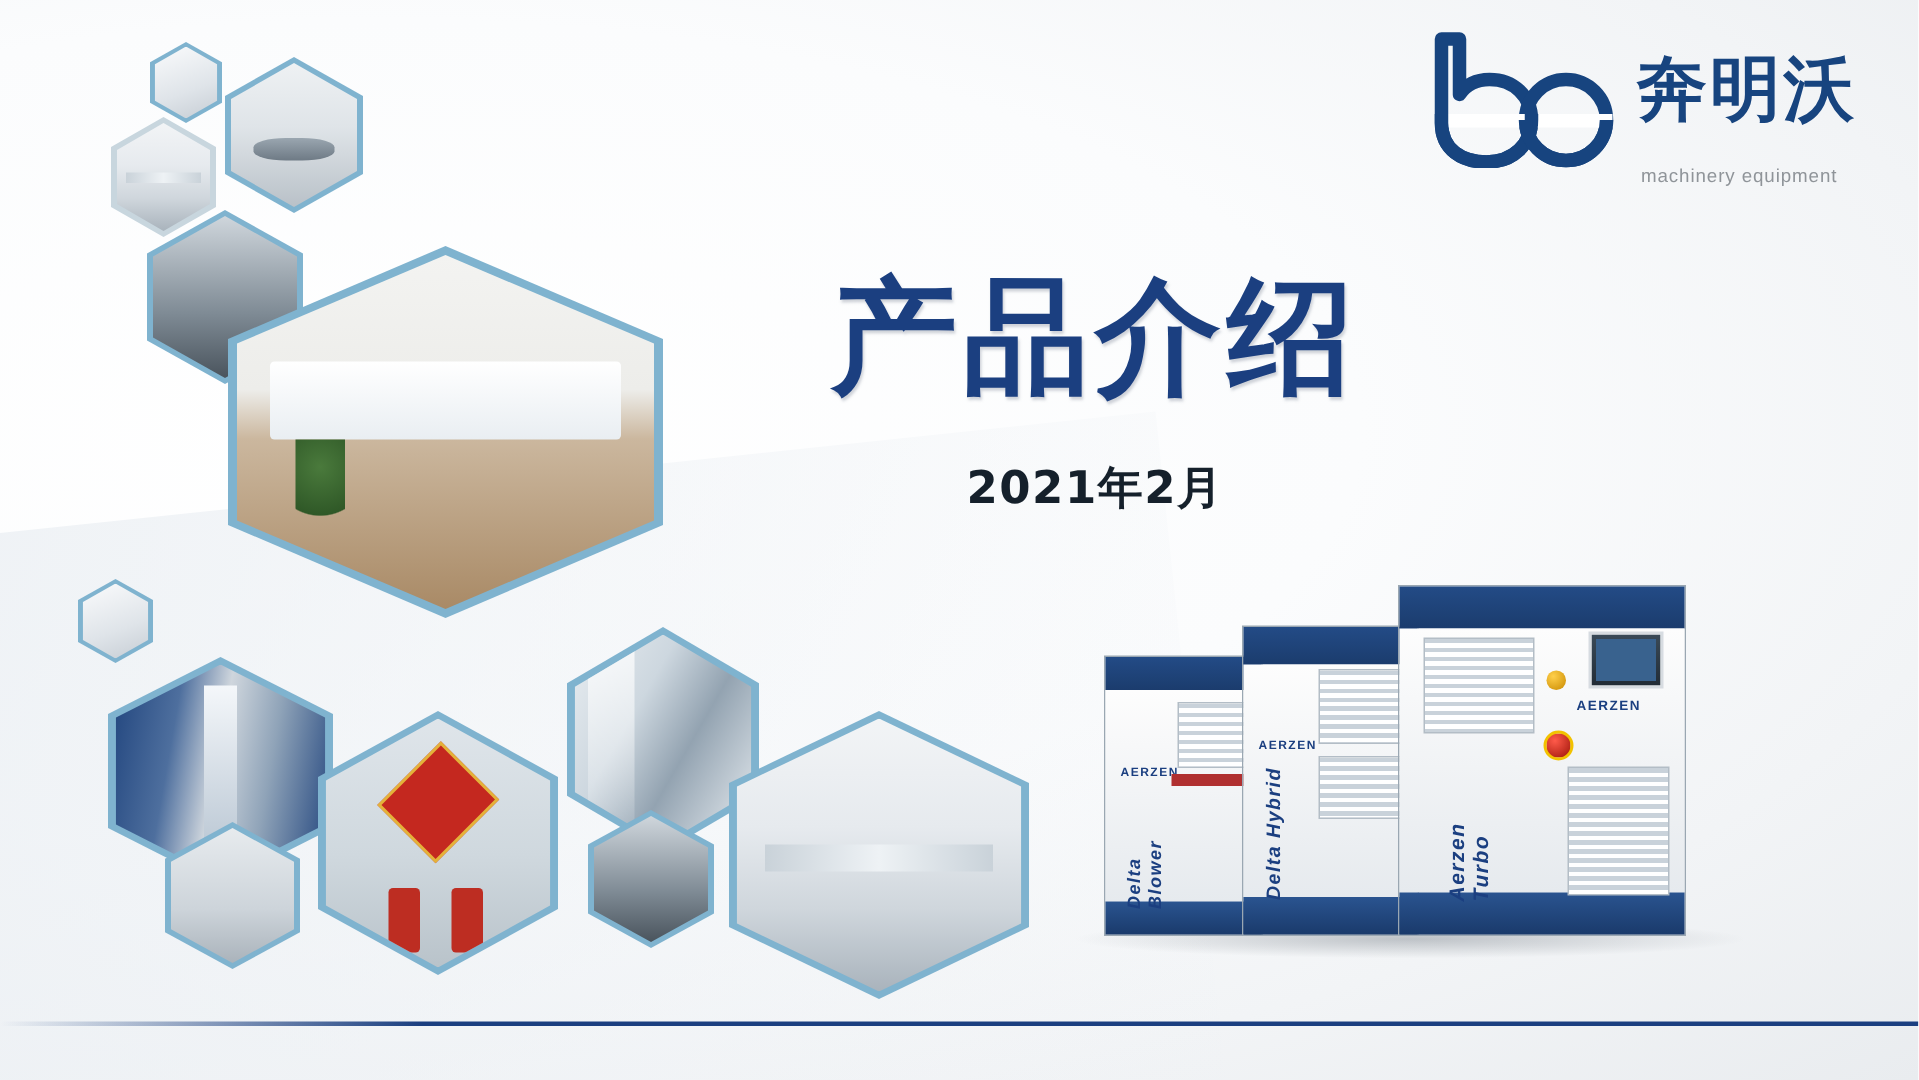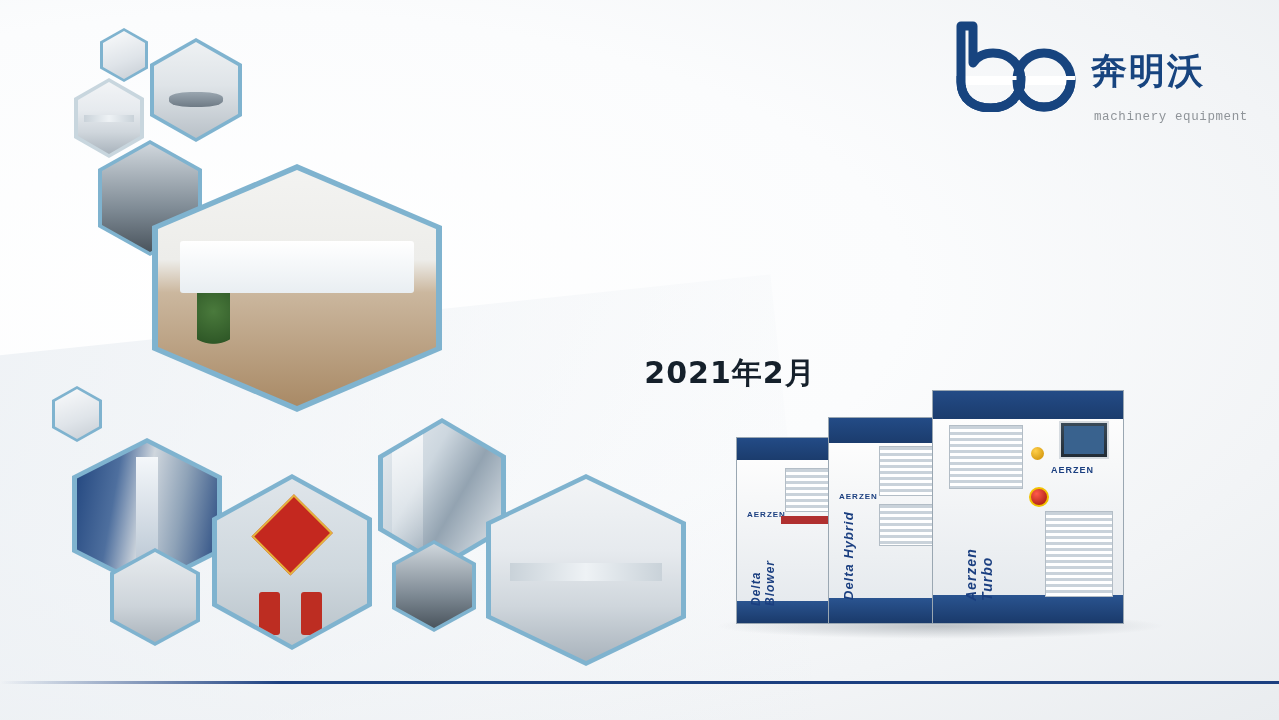--- a/index.html
+++ b/index.html
@@ -25,54 +25,51 @@
 
   
   .logo{
     position:absolute;right:28px;top:18px;width:300px;height:115px;
   }
   .logo .bo{
     position:absolute;left:0;top:2px;width:128px;height:92px;
   }
   .logo .cn{
     position:absolute;left:140px;top:10px;
-    font-size:36px;font-weight:bold;color:#17447f;letter-spacing:2px;
+    font-size:47px;font-weight:bold;color:#17447f;letter-spacing:2px;
     font-family:Liberation Serif, serif;
     white-space:nowrap;
-    margin-top:19px;
   }
   .logo .en{
     position:absolute;left:142px;top:66px;
     font-size:21px;font-weight:bold;color:#17447f;letter-spacing:1.2px;
     white-space:nowrap;
   }
   .logo .en2{
     position:absolute;left:143px;top:92px;
     font-size:12.5px;color:#8f9499;letter-spacing:.6px;
     white-space:nowrap;
-    font-family:Liberation Mono, monospace;
   }
 
   
   .title{
     position:absolute;left:520px;top:168px;width:420px;
     text-align:center;
     font-family:"DejaVu Sans",sans-serif;
     font-size:84px;font-weight:bold;color:#1b3f80;
     letter-spacing:4px;
     text-shadow:1px 2px 2px rgba(120,130,145,.35);
     white-space:nowrap;
   }
   .subtitle{
     position:absolute;left:520px;top:305px;width:420px;
     text-align:center;
     font-family:"DejaVu Sans",sans-serif;
     font-size:30px;font-weight:bold;color:#15202b;
     letter-spacing:1px;
-    margin-top:48px;
   }
 
   
   .footline{
     position:absolute;left:0;right:0;bottom:36px;height:3px;
     background:linear-gradient(90deg, rgba(27,63,128,0) 0%, #1b3f80 22%, #1b3f80 100%);
   }
   .footer{
     position:absolute;right:22px;bottom:8px;
     font-size:13.5px;font-weight:bold;color:#12314f;
@@ -157,20 +154,21 @@
         <circle cx="93" cy="60" r="27" fill="none" stroke="#17447f" stroke-width="9"></circle>
         <rect x="6" y="56" width="118" height="9" fill="#ffffff"></rect>
         <path d="M10 56 L10 62 C10 80 24 88 40 88 C58 88 70 76 70 60 L70 56" fill="none" stroke="#17447f" stroke-width="9"></path>
         <path d="M66 60 a27 27 0 0 0 54 0" fill="none" stroke="#17447f" stroke-width="9"></path>
       </svg>
     </div>
     <div class="cn">奔明沃</div>
     <div class="en2">machinery equipment</div>
   </div>
 
+  <div class="title">产品介绍</div>
   <div class="subtitle">2021年2月</div>
 
   <div class="hexwrap">
 
     <div class="hex ring" style="left:100px;top:28px;width:48px;height:54px;">
       <div class="inner" style="inset:3px;">
           <div class="ph whitebox"></div>
         </div>
     </div>
     <div class="hex ring" style="left:150px;top:38px;width:92px;height:104px;">

